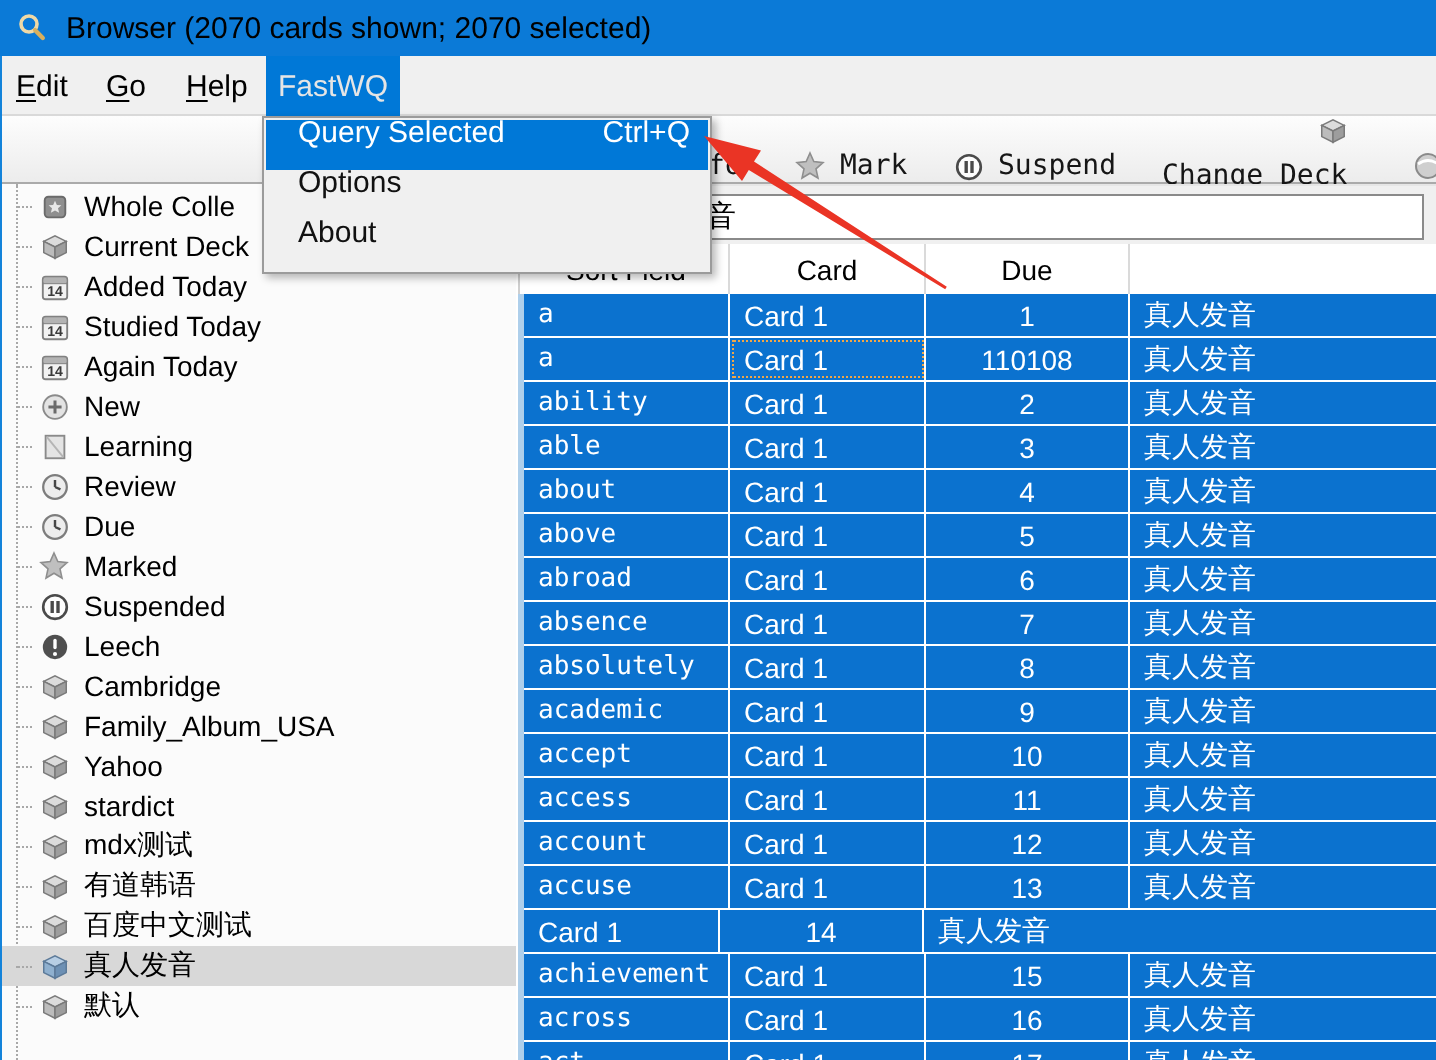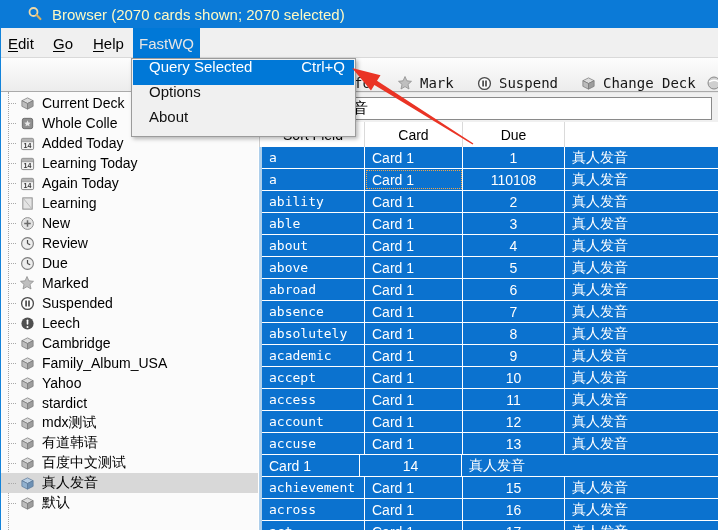--- a/index.html
+++ b/index.html
@@ -4,38 +4,38 @@
 <style>
   * { margin:0; padding:0; box-sizing:border-box; }
   html,body { width:718px; height:530px; overflow:hidden; background:#fff;
     font-family:"Liberation Sans", sans-serif; }
   .window { position:relative; width:718px; height:530px; overflow:hidden; background:#fff; }
   .window::before { content:""; position:absolute; left:0; top:28px; bottom:0; width:1px;
     background:#1383da; z-index:40; }
 
   
   .titlebar { position:absolute; top:0; left:0; right:0; height:28px; background:#0b7ad7;
-    color:#fef9c3; display:flex; align-items:center; padding-left:27px; gap:9px; font-size:15px; }
+    color:#000000; display:flex; align-items:center; padding-left:8px; gap:9px; font-size:15px; }
   .titlebar .ic svg { display:block; }
 
   
   .menubar { position:absolute; top:28px; left:0; right:0; height:30px; background:#f0f0f0;
     font-size:15px; color:#000; border-bottom:1px solid #d9d9d9; }
   .mitem { position:absolute; top:0; height:30px; display:flex; align-items:center;
     justify-content:center; }
   .mitem u { text-decoration:underline; text-underline-offset:2px; }
   #m0 { left:8px; }  #m1 { left:53px; }  #m2 { left:93px; }
   #m3 { left:133px; width:67px; background:#0078d7; color:#e5e5e5; }
 
   
   .toolbar { position:absolute; top:58px; left:0; right:0; height:34px;
     background:linear-gradient(#fdfdfd,#ececec); border-bottom:1px solid #aaa; }
   .titem { position:absolute; top:0; height:33px; display:flex; align-items:flex-end; gap:7px;
     font-family:"DejaVu Sans Mono", monospace; font-size:14px; color:#161616; }
-  #t0 { left:354px; } #t1 { left:397px; } #t2 { left:477px; } #t3 { left:581px; } #t4 { left:706px; }
+  #t0 { left:354px; } #t1 { left:397px; } #t2 { left:477px; } #t3 { left:581px;flex-direction:column; } #t4 { left:706px; }
   .titem .ic { display:flex; }
 
   
   .searchrow { position:absolute; top:92px; left:258px; right:0; height:30px; background:#f0f0f0;
     border-left:1px solid #cfcfcf; border-top:1px solid #e6e6e6; }
   .searchfield { position:absolute; left:4px; top:4px; right:6px; height:23px; background:#fff;
     border:1px solid #8a8a8a; font-size:15px; color:#000; display:flex; align-items:center; }
   .searchfield span { margin-left:89px; }
 
   
@@ -147,35 +147,35 @@
   <div class="searchrow">
     <div class="searchfield">
       <span>音</span>
     </div>
   </div>
 
   <div class="sidebar" id="sidebar">
       <div class="sitem">
         <span class="ic">
           <svg width="15" height="15" viewBox="0 0 16 16">
-            <polygon points="2,5 8,2 14,5 8,8" fill="#dcdcdc" stroke="#7a7a7a" stroke-width="0.8"></polygon>
-            <polygon points="2,5 8,8 8,14 2,11" fill="#bcbcbc" stroke="#7a7a7a" stroke-width="0.8"></polygon>
-            <polygon points="14,5 8,8 8,14 14,11" fill="#9d9d9d" stroke="#7a7a7a" stroke-width="0.8"></polygon>
-          </svg>
-        </span>
-        <span>Current Deck</span>
-      </div>
-      <div class="sitem">
-        <span class="ic">
-          <svg width="15" height="15" viewBox="0 0 16 16">
             <rect x="2.5" y="2.5" width="11" height="11" rx="2" fill="#8f8f8f" stroke="#6a6a6a"></rect>
             <path d="M8 4.6 L9 6.9 11.4 7.1 9.6 8.7 10.2 11 8 9.8 5.8 11 6.4 8.7 4.6 7.1 7 6.9 Z" fill="#e8e8e8"></path>
           </svg>
         </span>
         <span>Whole Colle</span>
+      </div>
+      <div class="sitem">
+        <span class="ic">
+          <svg width="15" height="15" viewBox="0 0 16 16">
+            <polygon points="2,5 8,2 14,5 8,8" fill="#dcdcdc" stroke="#7a7a7a" stroke-width="0.8"></polygon>
+            <polygon points="2,5 8,8 8,14 2,11" fill="#bcbcbc" stroke="#7a7a7a" stroke-width="0.8"></polygon>
+            <polygon points="14,5 8,8 8,14 14,11" fill="#9d9d9d" stroke="#7a7a7a" stroke-width="0.8"></polygon>
+          </svg>
+        </span>
+        <span>Current Deck</span>
       </div>
       <div class="sitem">
         <span class="ic">
           <svg width="15" height="15" viewBox="0 0 16 16">
             <rect x="1.5" y="2.5" width="13" height="12" rx="1.5" fill="#f2f2f2" stroke="#808080"></rect>
             <path d="M1.5 6 h13" stroke="#808080"></path>
             <rect x="2" y="3" width="12" height="3" fill="#b3b3b3"></rect>
             <text x="8" y="13" font-size="7.5" text-anchor="middle" fill="#3a3a3a" font-family="sans-serif" font-weight="bold">14</text>
           </svg>
         </span>
@@ -183,50 +183,50 @@
       </div>
       <div class="sitem">
         <span class="ic">
           <svg width="15" height="15" viewBox="0 0 16 16">
             <rect x="1.5" y="2.5" width="13" height="12" rx="1.5" fill="#f2f2f2" stroke="#808080"></rect>
             <path d="M1.5 6 h13" stroke="#808080"></path>
             <rect x="2" y="3" width="12" height="3" fill="#b3b3b3"></rect>
             <text x="8" y="13" font-size="7.5" text-anchor="middle" fill="#3a3a3a" font-family="sans-serif" font-weight="bold">14</text>
           </svg>
         </span>
-        <span>Learning Today</span>
+        <span>Studied Today</span>
       </div>
       <div class="sitem">
         <span class="ic">
           <svg width="15" height="15" viewBox="0 0 16 16">
             <rect x="1.5" y="2.5" width="13" height="12" rx="1.5" fill="#f2f2f2" stroke="#808080"></rect>
             <path d="M1.5 6 h13" stroke="#808080"></path>
             <rect x="2" y="3" width="12" height="3" fill="#b3b3b3"></rect>
             <text x="8" y="13" font-size="7.5" text-anchor="middle" fill="#3a3a3a" font-family="sans-serif" font-weight="bold">14</text>
           </svg>
         </span>
         <span>Again Today</span>
       </div>
       <div class="sitem">
         <span class="ic">
           <svg width="15" height="15" viewBox="0 0 16 16">
+            <circle cx="8" cy="8" r="6.3" fill="#e3e3e3" stroke="#8a8a8a"></circle>
+            <path d="M8 4.5 V11.5 M4.5 8 H11.5" stroke="#6a6a6a" stroke-width="1.6"></path>
+          </svg>
+        </span>
+        <span>New</span>
+      </div>
+      <div class="sitem">
+        <span class="ic">
+          <svg width="15" height="15" viewBox="0 0 16 16">
             <rect x="3" y="2" width="10" height="12" fill="#e4e4e4" stroke="#8a8a8a"></rect>
             <path d="M3.5 2.5 L12.5 13.5" stroke="#b5b5b5"></path>
           </svg>
         </span>
         <span>Learning</span>
-      </div>
-      <div class="sitem">
-        <span class="ic">
-          <svg width="15" height="15" viewBox="0 0 16 16">
-            <circle cx="8" cy="8" r="6.3" fill="#e3e3e3" stroke="#8a8a8a"></circle>
-            <path d="M8 4.5 V11.5 M4.5 8 H11.5" stroke="#6a6a6a" stroke-width="1.6"></path>
-          </svg>
-        </span>
-        <span>New</span>
       </div>
       <div class="sitem">
         <span class="ic">
           <svg width="15" height="15" viewBox="0 0 16 16">
             <circle cx="8" cy="8" r="6.3" fill="#ededed" stroke="#7d7d7d" stroke-width="1.2"></circle>
             <path d="M8 8 L8 4.2 M8 8 L10.9 9.3" stroke="#474747" stroke-width="1.3" fill="none"></path>
           </svg>
         </span>
         <span>Review</span>
       </div>

